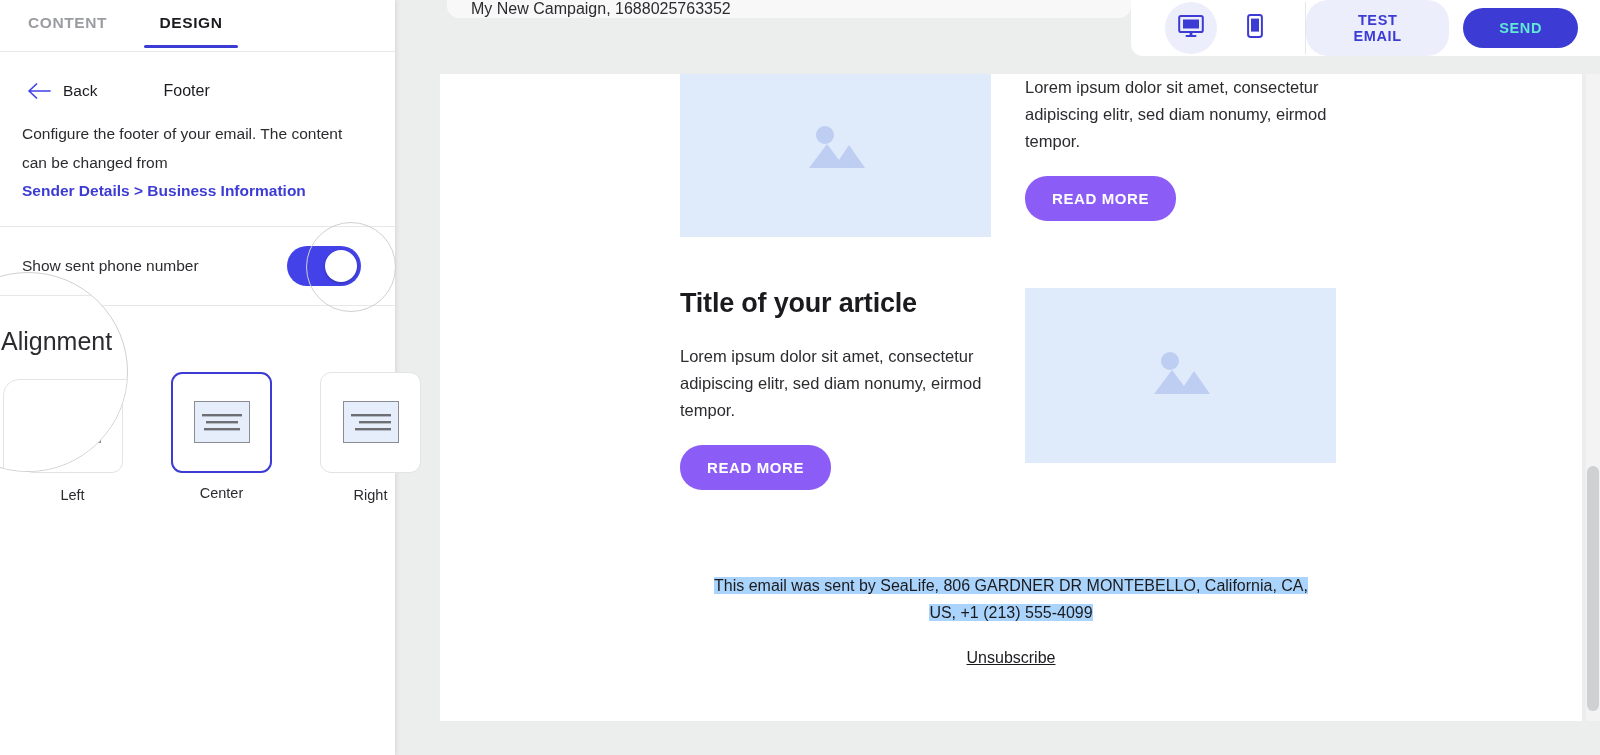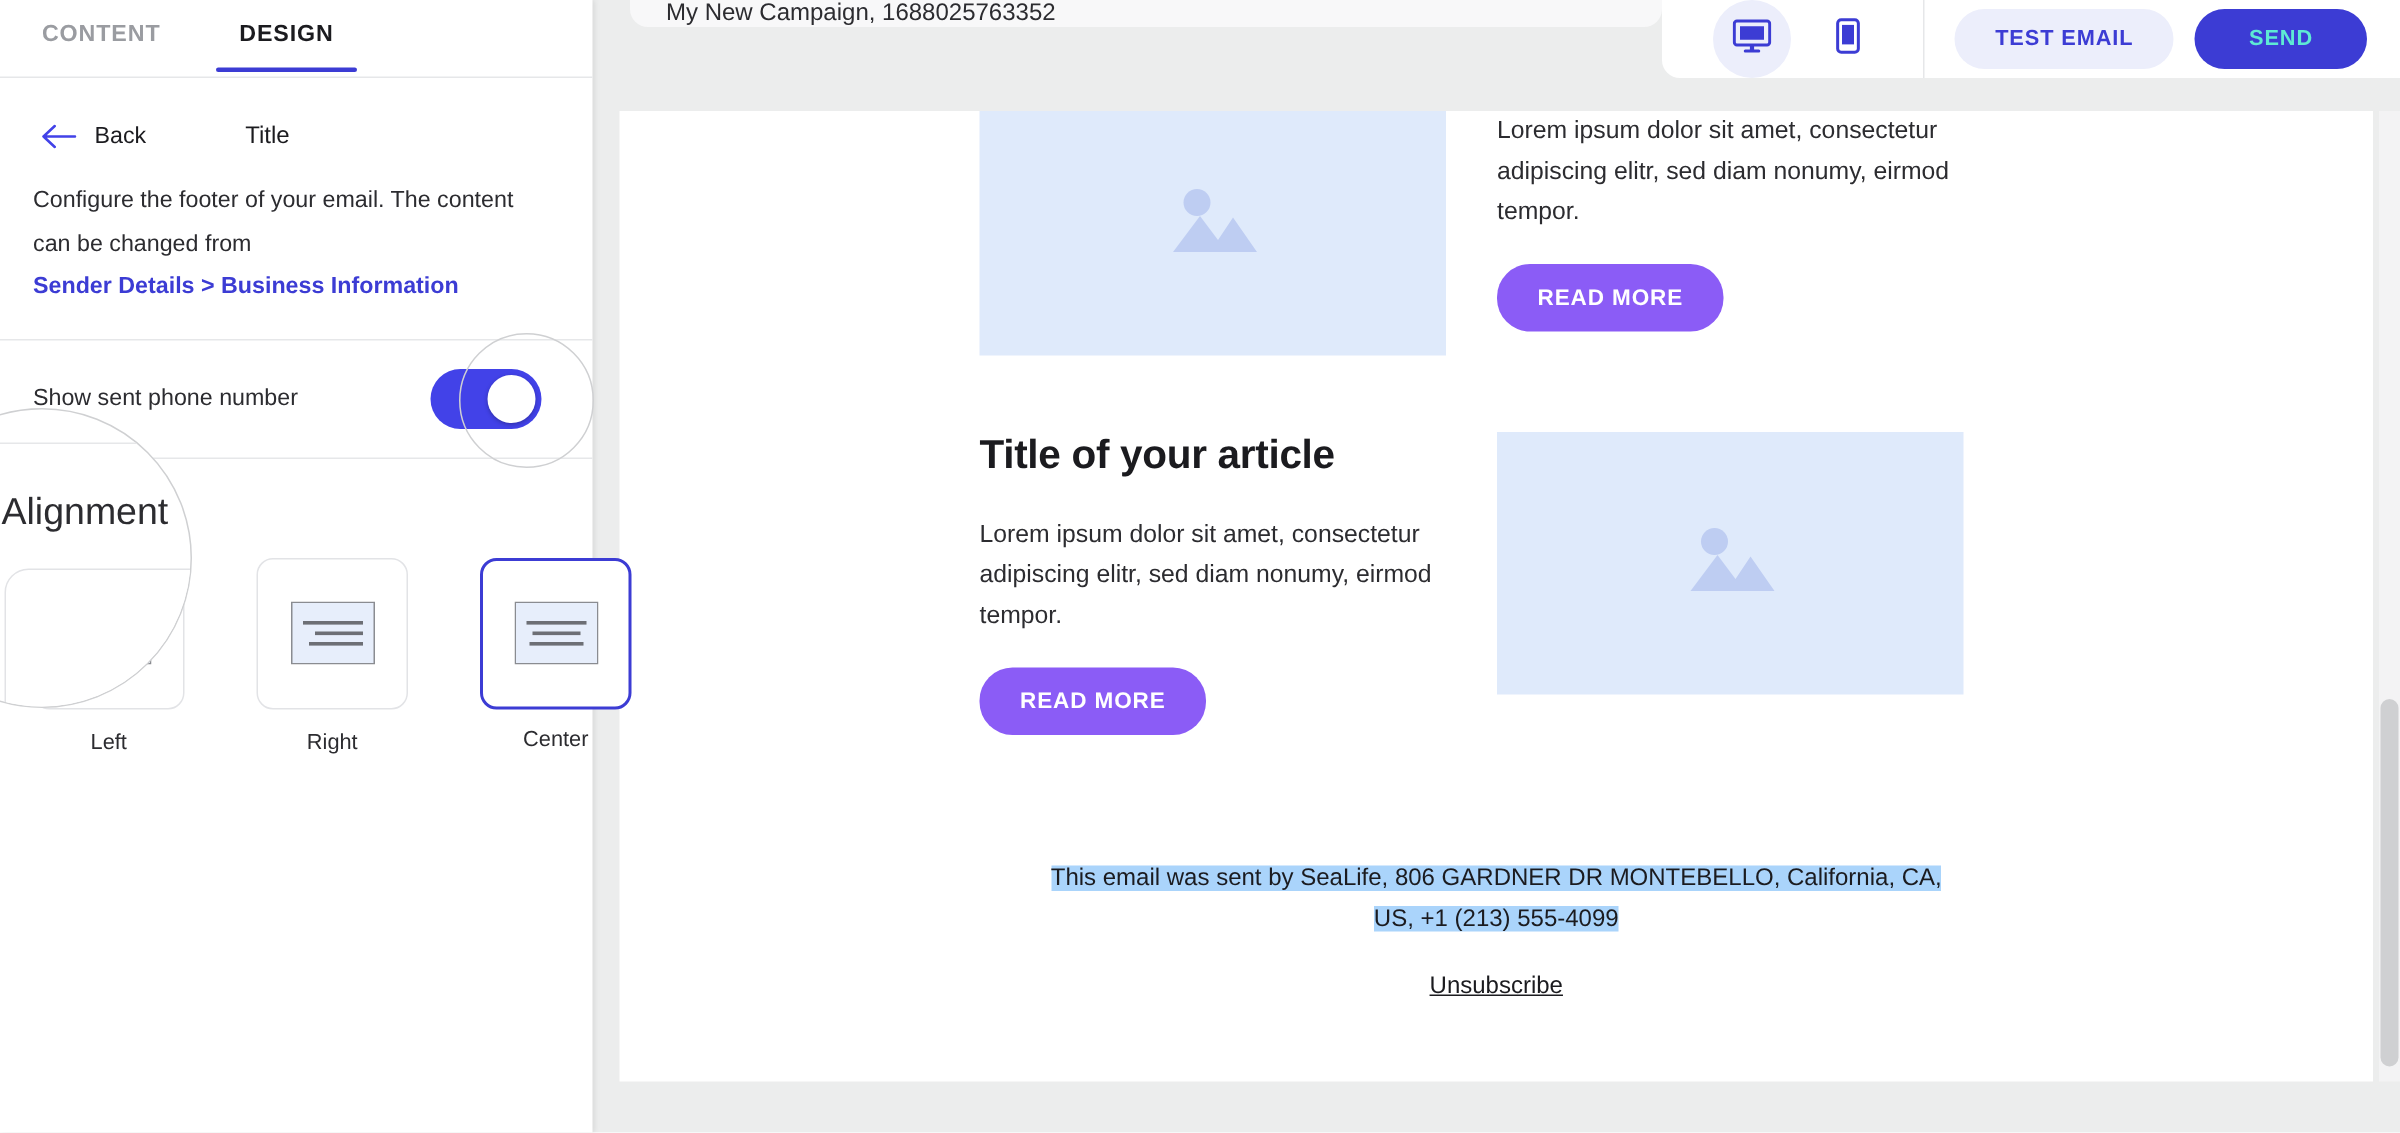--- a/index.html
+++ b/index.html
@@ -7,20 +7,21 @@
     width: 1600px; height: 755px;
     font-family: "Liberation Sans", sans-serif;
     background: #ffffff;
     overflow: hidden;
   }
   .app {
     position: relative;
     width: 1600px; height: 755px;
     display: flex;
     background: #eceded;
+    gap: 27px;
   }
 
   
   .sidebar {
     position: relative;
     width: 395px; height: 755px;
     background: #ffffff;
     flex: 0 0 395px;
     box-shadow: 1px 0 4px rgba(0,0,0,.10);
     z-index: 5;
@@ -338,21 +339,21 @@
 
     <div class="panel-head">
       <div class="back-btn">
         <span class="back-arrow">
           <svg width="24" height="18" viewBox="0 0 24 18">
             <path d="M1 9 H22 M1 9 L8.5 2 M1 9 L8.5 16" stroke="#4242e8" stroke-width="1.7" fill="none" stroke-linecap="round" stroke-linejoin="round"></path>
           </svg>
         </span>
         <span class="back-label">Back</span>
       </div>
-      <div class="panel-title">Title</div>
+      <div class="panel-title">Footer</div>
     </div>
 
     <div class="panel-desc">
       <span>Configure the footer of your email. The</span>
       <span>content can be changed from</span>
       <a class="panel-link">Sender Details &gt; Business Information</a>
     </div>
 
     <div class="divider div-a"></div>
 
@@ -377,46 +378,46 @@
                 <rect x="0.5" y="0.5" width="55" height="41" fill="#e7eefb" stroke="#8a8c91"></rect>
                 <rect x="8" y="13" width="40" height="2.4" fill="#6d6f75"></rect>
                 <rect x="8" y="20" width="32" height="2.4" fill="#6d6f75"></rect>
                 <rect x="8" y="27" width="36" height="2.4" fill="#6d6f75"></rect>
               </svg>
             </span>
           </div>
           <div class="align-cap">Left</div>
         </div>
 
+        <div class="align-opt center-opt selected">
+          <div class="align-box">
+            <span class="align-ico">
+              <svg width="56" height="42" viewBox="0 0 56 42">
+                <rect x="0.5" y="0.5" width="55" height="41" fill="#e7eefb" stroke="#8a8c91"></rect>
+                <rect x="8" y="13" width="40" height="2.4" fill="#6d6f75"></rect>
+                <rect x="12" y="20" width="32" height="2.4" fill="#6d6f75"></rect>
+                <rect x="10" y="27" width="36" height="2.4" fill="#6d6f75"></rect>
+              </svg>
+            </span>
+          </div>
+          <div class="align-cap">Center</div>
+        </div>
+
         <div class="align-opt right-opt">
           <div class="align-box">
             <span class="align-ico">
               <svg width="56" height="42" viewBox="0 0 56 42">
                 <rect x="0.5" y="0.5" width="55" height="41" fill="#e7eefb" stroke="#8a8c91"></rect>
                 <rect x="8" y="13" width="40" height="2.4" fill="#6d6f75"></rect>
                 <rect x="16" y="20" width="32" height="2.4" fill="#6d6f75"></rect>
                 <rect x="12" y="27" width="36" height="2.4" fill="#6d6f75"></rect>
               </svg>
             </span>
           </div>
           <div class="align-cap">Right</div>
-        </div>
-
-        <div class="align-opt center-opt selected">
-          <div class="align-box">
-            <span class="align-ico">
-              <svg width="56" height="42" viewBox="0 0 56 42">
-                <rect x="0.5" y="0.5" width="55" height="41" fill="#e7eefb" stroke="#8a8c91"></rect>
-                <rect x="8" y="13" width="40" height="2.4" fill="#6d6f75"></rect>
-                <rect x="12" y="20" width="32" height="2.4" fill="#6d6f75"></rect>
-                <rect x="10" y="27" width="36" height="2.4" fill="#6d6f75"></rect>
-              </svg>
-            </span>
-          </div>
-          <div class="align-cap">Center</div>
         </div>
 
       </div>
     </div>
 
     <div class="loupe loupe-align">
       <div class="mag-line"></div>
       <div class="mag-text">Alignment</div>
       <div class="mag-box"></div>
     </div>

